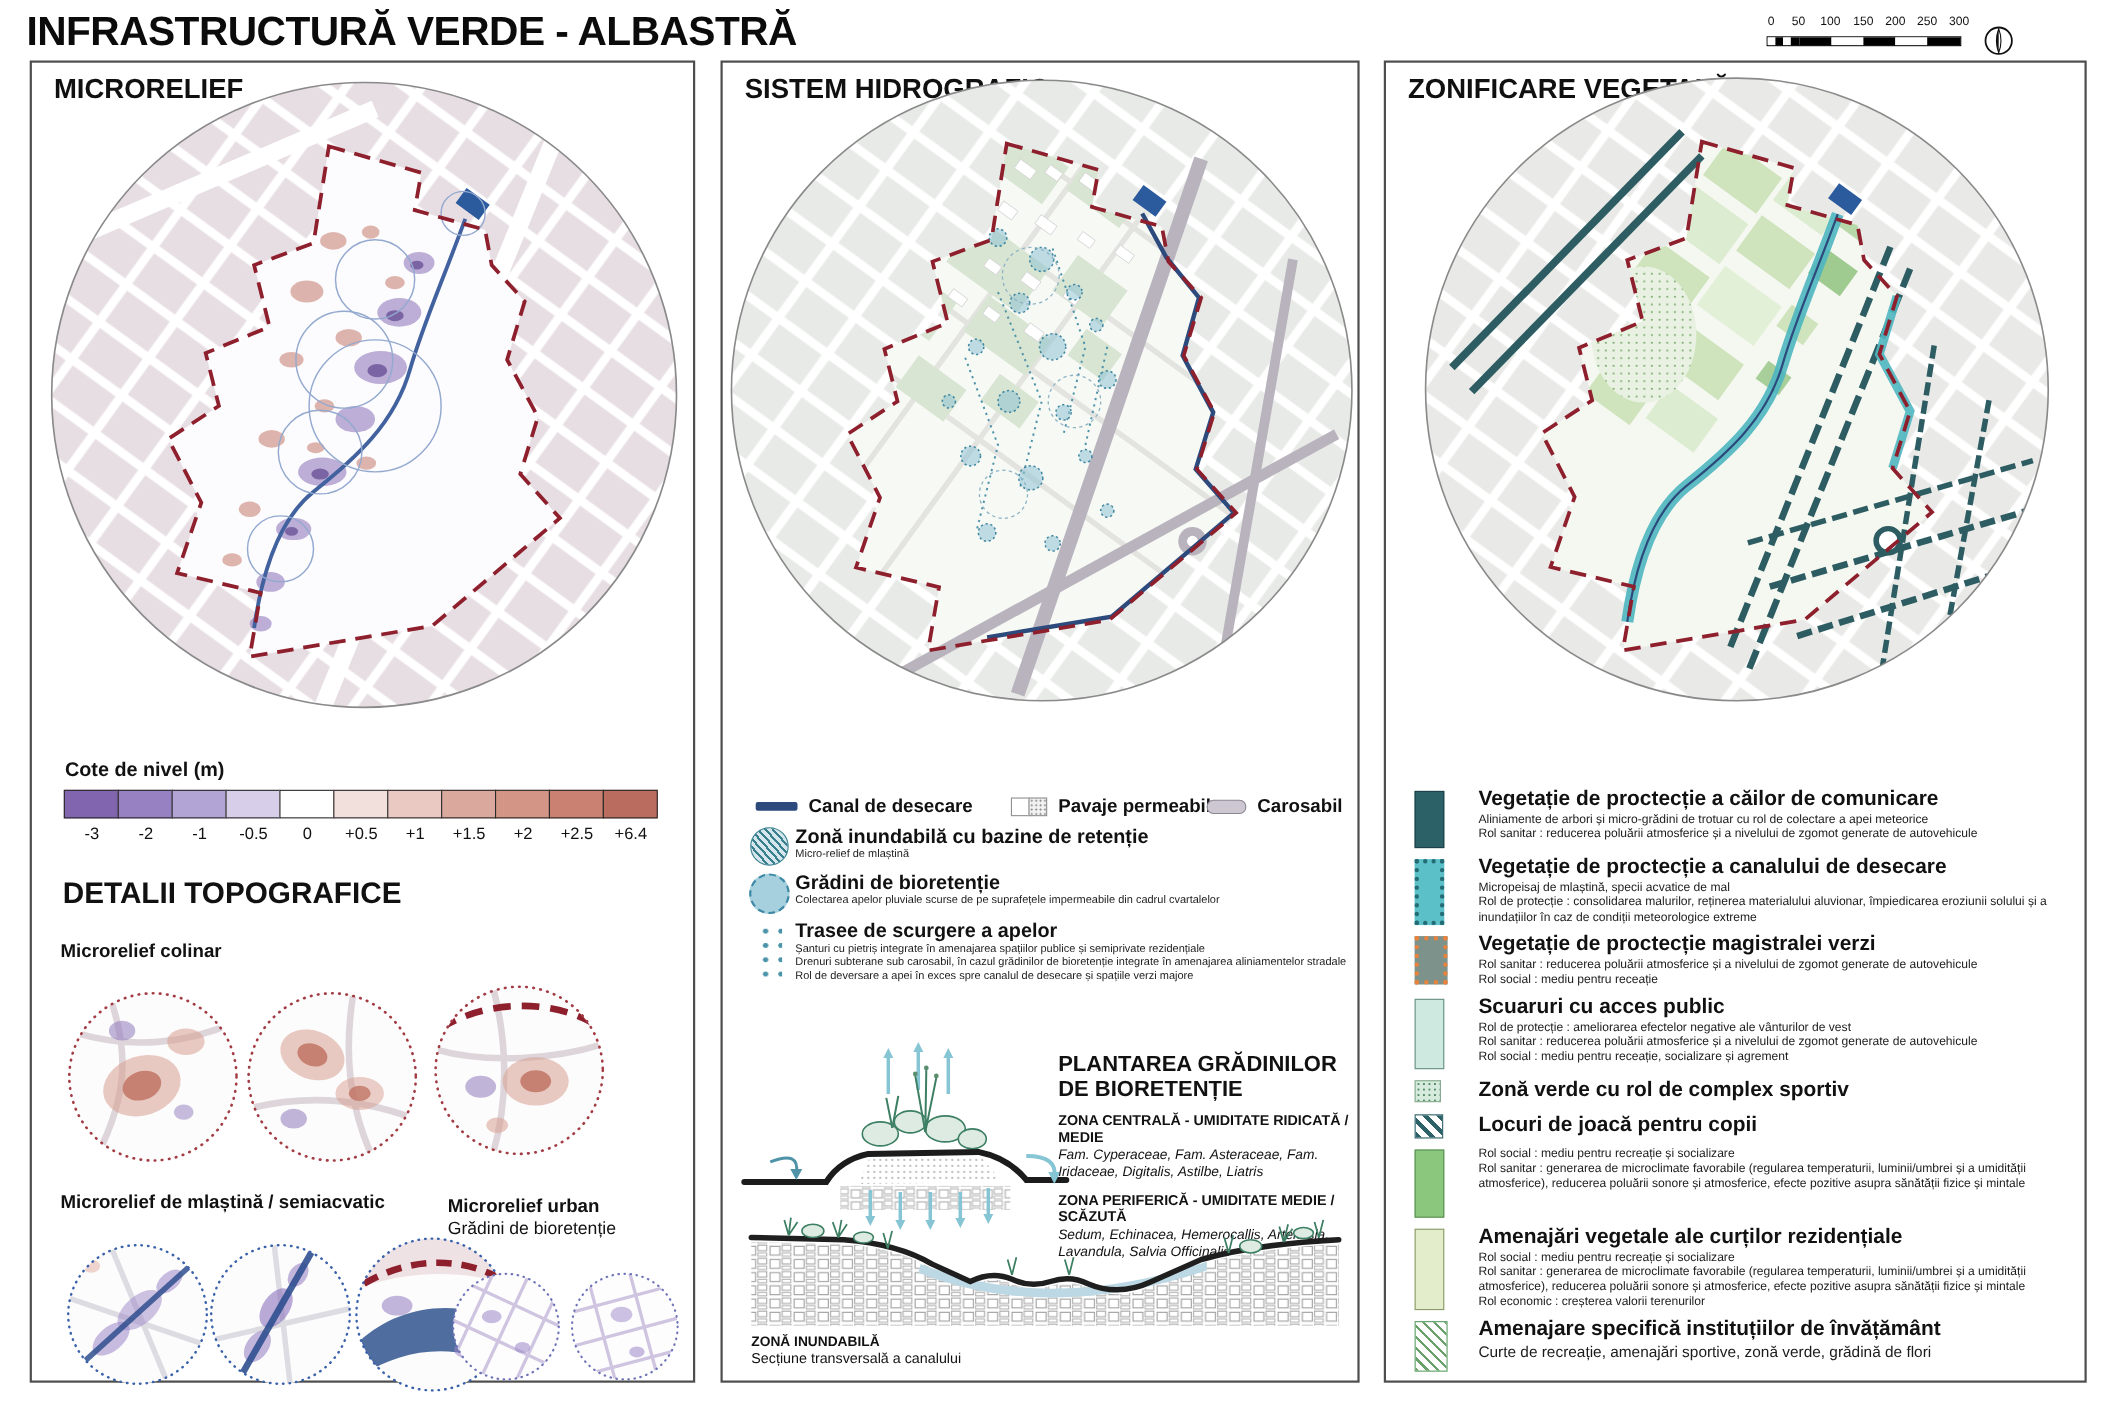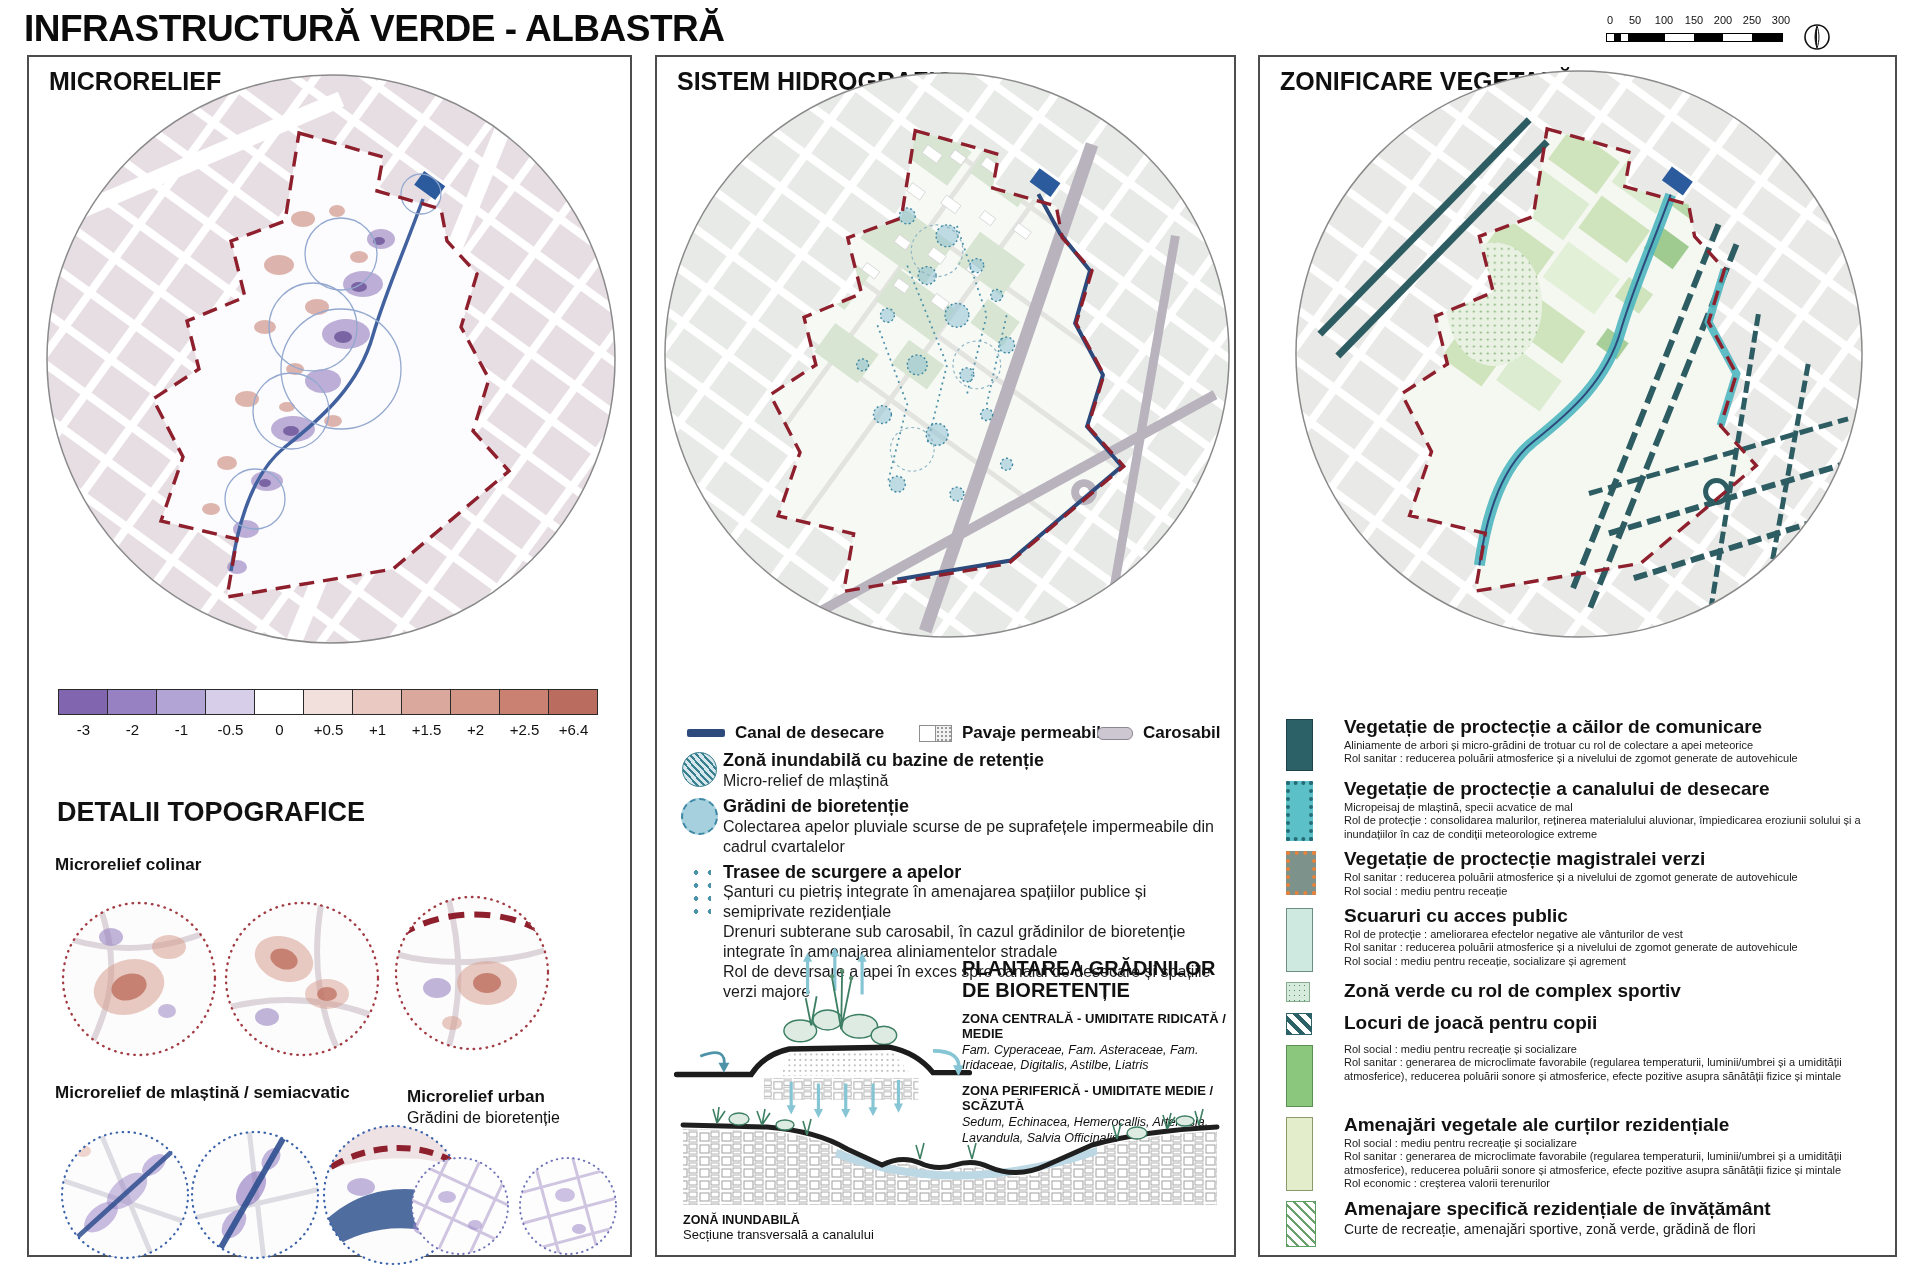--- a/index.html
+++ b/index.html
@@ -40,21 +40,21 @@
   .h-label{font-size:17px;font-weight:bold;white-space:nowrap;}
   .icon-canal{width:38px;height:8px;background:#2c4a7c;border-radius:2px;}
   .icon-pavaje{display:flex;}
   .icon-pavaje span{width:15px;height:15px;border:1px solid #8f8f8f;display:block;}
   .icon-pavaje .pv2{background:#f2f2f2;background-image:radial-gradient(#9a9a9a 0.8px,transparent 0.9px);background-size:4px 4px;margin-left:-1px;}
   .icon-carosabil{width:34px;height:11px;background:#cdc7d1;border:1px solid #8d8694;border-radius:6px;}
   .h-list{position:absolute;left:18px;top:694px;width:552px;}
   .h-item{display:flex;margin-bottom:6px;}
   .h-ic{flex:0 0 48px;display:flex;justify-content:center;padding-top:1px;}
   .h-title{font-size:18px;font-weight:bold;line-height:1.1;}
-  .sub-line{font-size:16px;line-height:1.25;color:#1c1c1c;}
+  .sub-line{font-size:10px;line-height:1.25;color:#1c1c1c;}
   .ic-circle{width:33px;height:33px;border-radius:50%;}
   .ic-inund{background:repeating-linear-gradient(48deg,#39808f 0 2px,#d5e7ec 2px 5px);border:1px solid #39808f;}
   .ic-biogr{background:#a6d0dd;border:2px dashed #3d89a5;}
   .ic-micro{background:#3f7d94;border:1px solid #2e6175;}
   .ic-trasee{width:24px;height:58px;background-image:radial-gradient(#4a93a8 2.2px,transparent 2.6px);background-size:14px 13px;background-position:2px 2px;}
   .planting-text{position:absolute;left:305px;top:900px;width:268px;}
   .pl-title{font-size:20px;font-weight:bold;line-height:1.12;}
   .pl-zone{font-size:13px;font-weight:bold;margin-top:9px;}
   .pl-species{font-size:12.5px;font-style:italic;line-height:1.25;margin-top:2px;}
   .section-caption{position:absolute;left:26px;top:1156px;}
@@ -171,20 +171,21 @@
             <circle cx="214" cy="430" r="30"></circle>
           <circle cx="300" cy="300" r="60"></circle>
             <circle cx="380" cy="125" r="20"></circle>
         </g>
         <path d="M258 64 L342 88 L336 122 L400 140 L406 172 L436 205 L420 258 L448 310 L432 362 L468 402 L352 500 L186 528 L196 470 L120 452 L142 388 L112 330 L158 300 L146 252 L204 228 L190 172 L244 152 Z" fill="none" stroke="#8e1f2c" stroke-width="3.4" stroke-dasharray="15 9"></path>
       </g>
       <circle cx="290" cy="290" r="284" fill="none" stroke="#8a8a8a" stroke-width="1.5"></circle>
     </svg>
 
     <div class="elev">
+      <div class="elev-title">Cote de nivel (m)</div>
       <div class="ramp">
           <div class="ramp-cell">
             <div class="ramp-sw" style="background: rgb(129, 101, 175);"></div>
             <div class="ramp-lb">-3</div>
           </div>
           <div class="ramp-cell">
             <div class="ramp-sw" style="background: rgb(152, 129, 194);"></div>
             <div class="ramp-lb">-2</div>
           </div>
           <div class="ramp-cell">
@@ -814,21 +815,21 @@
               <div class="sub-line">Rol sanitar : generarea de microclimate favorabile (regularea temperaturii, luminii/umbrei și a umidității atmosferice), reducerea poluării sonore și atmosferice, efecte pozitive asupra sănătății fizice și mintale</div>
               <div class="sub-line">Rol economic : creșterea valorii terenurilor</div>
             </div>
         </div>
       </div>
       <div class="v-item">
         <div class="v-ic">
             <span class="sw sw-invat"></span>
           </div>
         <div class="big-line">
-          <div class="v-title">Amenajare specifică rezidențiale de învățământ</div>
+          <div class="v-title">Amenajare specifică instituțiilor de învățământ</div>
           <div>
               <div class="sub-line">Curte de recreație, amenajări sportive, zonă verde, grădină de flori</div>
             </div>
         </div>
       </div>
     </div>
   </section>
 
 </div>
 

